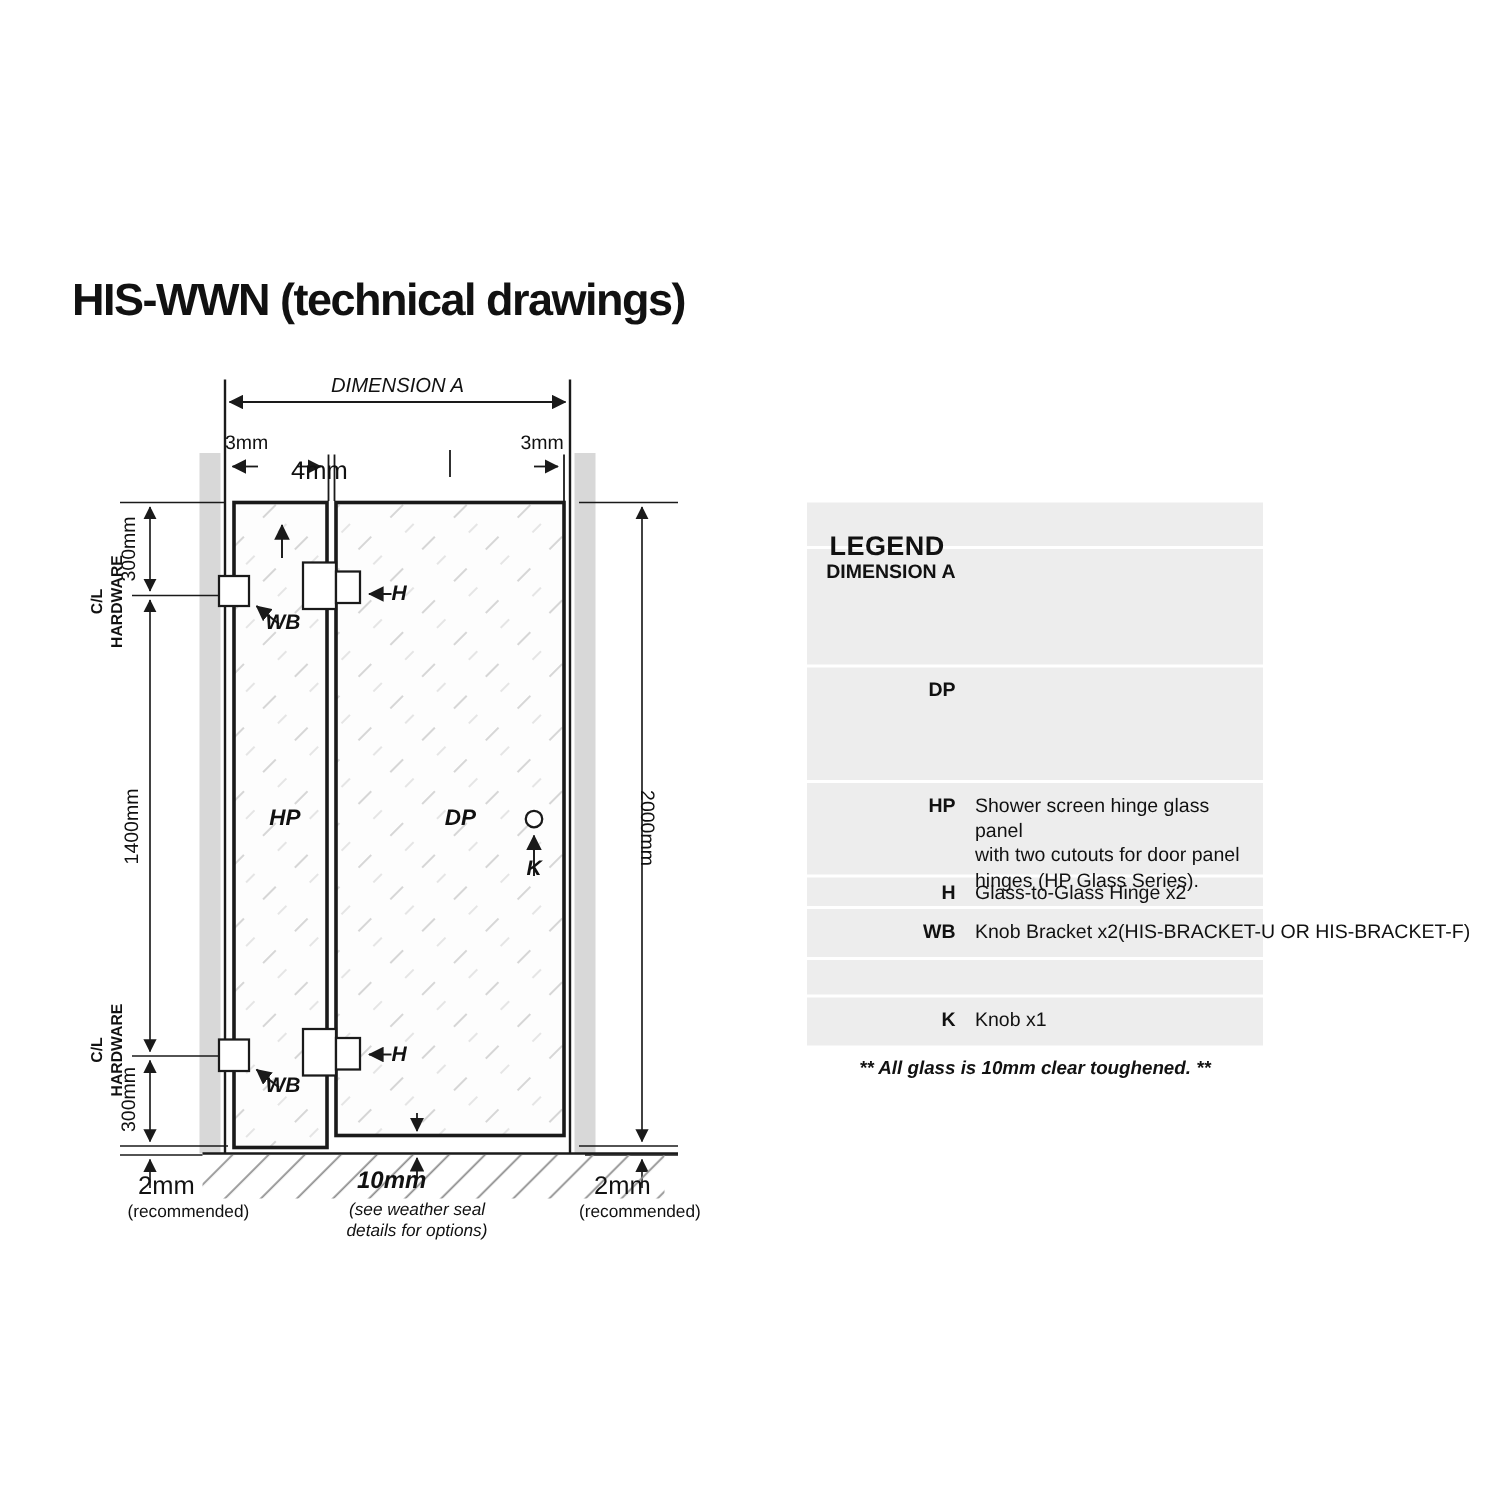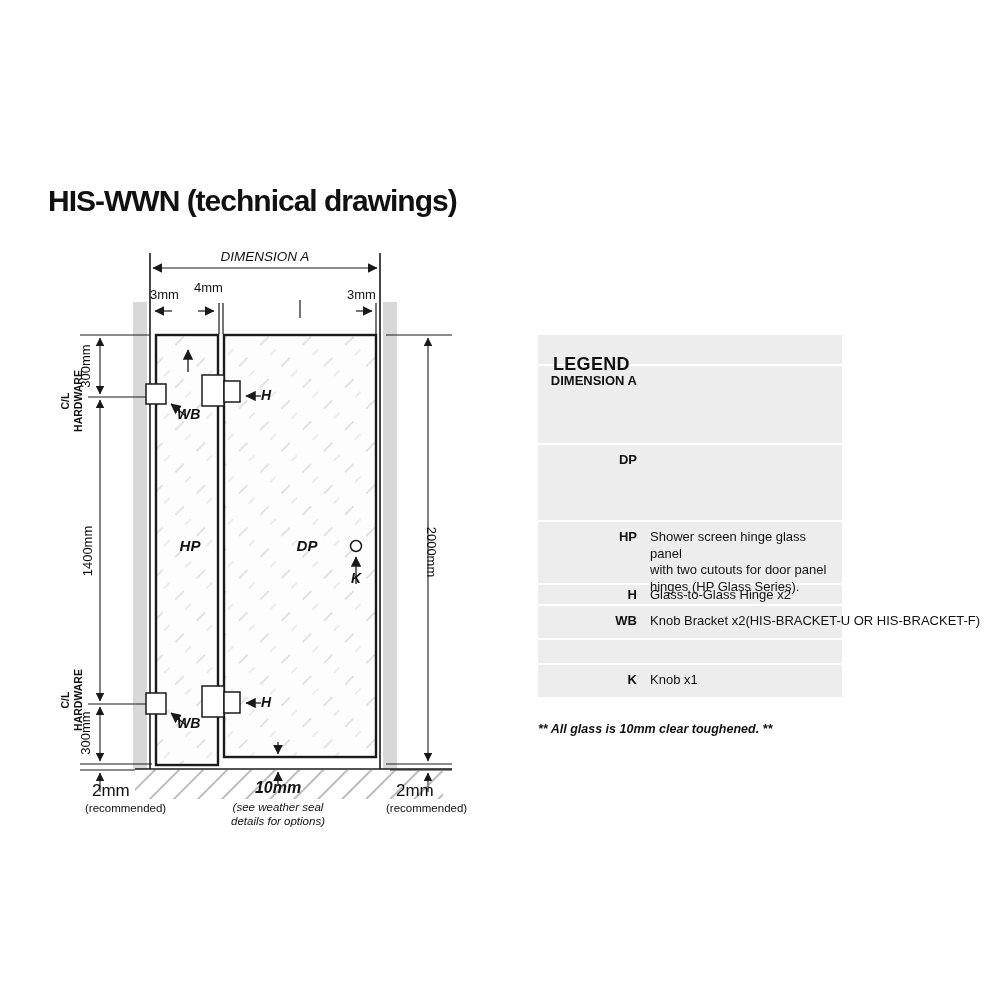--- a/index.html
+++ b/index.html
@@ -4,53 +4,53 @@
 <style>
   html,body{margin:0;padding:0;background:#fff;}
   #app{position:relative;width:1000px;height:1000px;background:#fff;overflow:hidden;
        font-family:"Liberation Sans",sans-serif;color:#111;}
   svg{position:absolute;left:0;top:0;}
   .lbl{position:absolute;color:#111;white-space:nowrap;}
   .pre{white-space:pre-line;}
   .title{left:48px;top:184px;font-size:30px;font-weight:bold;letter-spacing:-1px;}
   .dimA{left:165px;top:249px;width:200px;text-align:center;font-style:italic;font-size:13.5px;}
   .gapL{left:150px;top:287px;font-size:13px;}
-  .gapM{left:194px;top:280px;font-size:13px;}
+  .gapM{left:194px;top:304px;font-size:17px;}
   .gapR{left:347px;top:287px;font-size:13px;}
   .rot{text-align:center;}
   .ccw{transform:rotate(-90deg);}
   .cw{transform:rotate(90deg);}
   .d300t{left:46px;top:357px;width:80px;height:18px;line-height:18px;font-size:13px;}
   .clt{left:27px;top:388px;width:90px;font-size:10.5px;font-weight:bold;line-height:13px;}
   .d1400{left:48px;top:542px;width:80px;height:18px;line-height:18px;font-size:13px;}
   .clb{left:27px;top:687px;width:90px;font-size:10.5px;font-weight:bold;line-height:13px;}
   .d300b{left:46px;top:724px;width:80px;height:18px;line-height:18px;font-size:13px;}
   .d2000{left:391px;top:543px;width:80px;height:18px;line-height:18px;font-size:13px;}
   .php{left:170px;top:537px;width:40px;text-align:center;font-size:15px;font-weight:bold;font-style:italic;}
   .pdp{left:287px;top:537px;width:40px;text-align:center;font-size:15px;font-weight:bold;font-style:italic;}
   .hw{font-size:14px;font-weight:bold;font-style:italic;}
   .ht{left:261px;top:387px;} .hb{left:261px;top:694px;}
   .wbt{left:177px;top:406px;} .wbb{left:177px;top:715px;}
   .kl{left:347px;top:570px;width:18px;text-align:center;}
   .mm2l{left:92px;top:781px;font-size:17px;}
   .recl{left:85px;top:802px;font-size:11.5px;}
-  .mm10{left:238px;top:779px;width:80px;text-align:center;font-size:16px;font-weight:bold;font-style:italic;}
+  .mm10{left:238px;top:779px;width:80px;font-size:16px;font-weight:bold;font-style:italic;}
   .note10{left:198px;top:800px;width:160px;text-align:center;font-size:11.5px;font-style:italic;line-height:14px;}
   .mm2r{left:396px;top:781px;font-size:17px;}
   .recr{left:386px;top:802px;font-size:11.5px;}
   
   .legend{position:absolute;left:538px;top:335px;width:304px;background:#ededed;}
   .ltitle{box-sizing:border-box;height:29px;padding:19px 0 0 15px;font-size:18px;font-weight:bold;letter-spacing:.3px;}
   .lrow{box-sizing:border-box;display:flex;border-top:2px solid #fff;padding-top:7px;}
   .lterm{flex:none;width:99px;text-align:right;font-weight:bold;font-size:13px;line-height:16.5px;}
   .ldesc{margin-left:13px;width:190px;font-size:13px;line-height:16.5px;white-space:pre-line;}
   .r0{height:79px;} .r1{height:77px;} .r2{height:63px;}
   .r3{height:21px;padding-top:2px;} .r4{height:34px;} .r5{height:25px;} .r6{height:34px;}
   .r4 .ldesc{width:auto;white-space:nowrap;}
-  .footnote{position:absolute;left:538px;top:722px;width:304px;text-align:left;
+  .footnote{position:absolute;left:538px;top:705px;width:304px;text-align:center;
             font-size:12.5px;font-style:italic;font-weight:bold;}
 </style>
 </head>
 <body>
 
 <div id="app">
 
   <svg width="1000" height="1000" viewBox="0 0 1000 1000">
     <defs>
       <marker id="ah" viewBox="0 0 8 8" refX="7.5" refY="4" markerWidth="8" markerHeight="8" orient="auto-start-reverse" markerUnits="strokeWidth">

